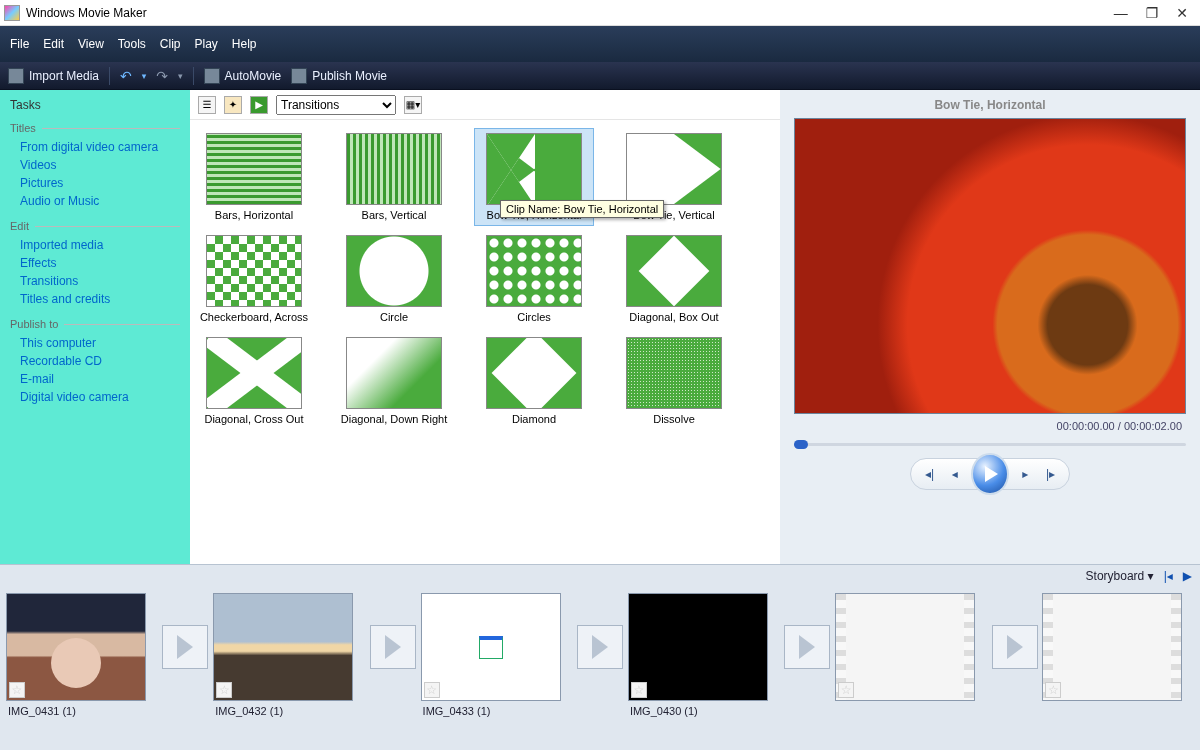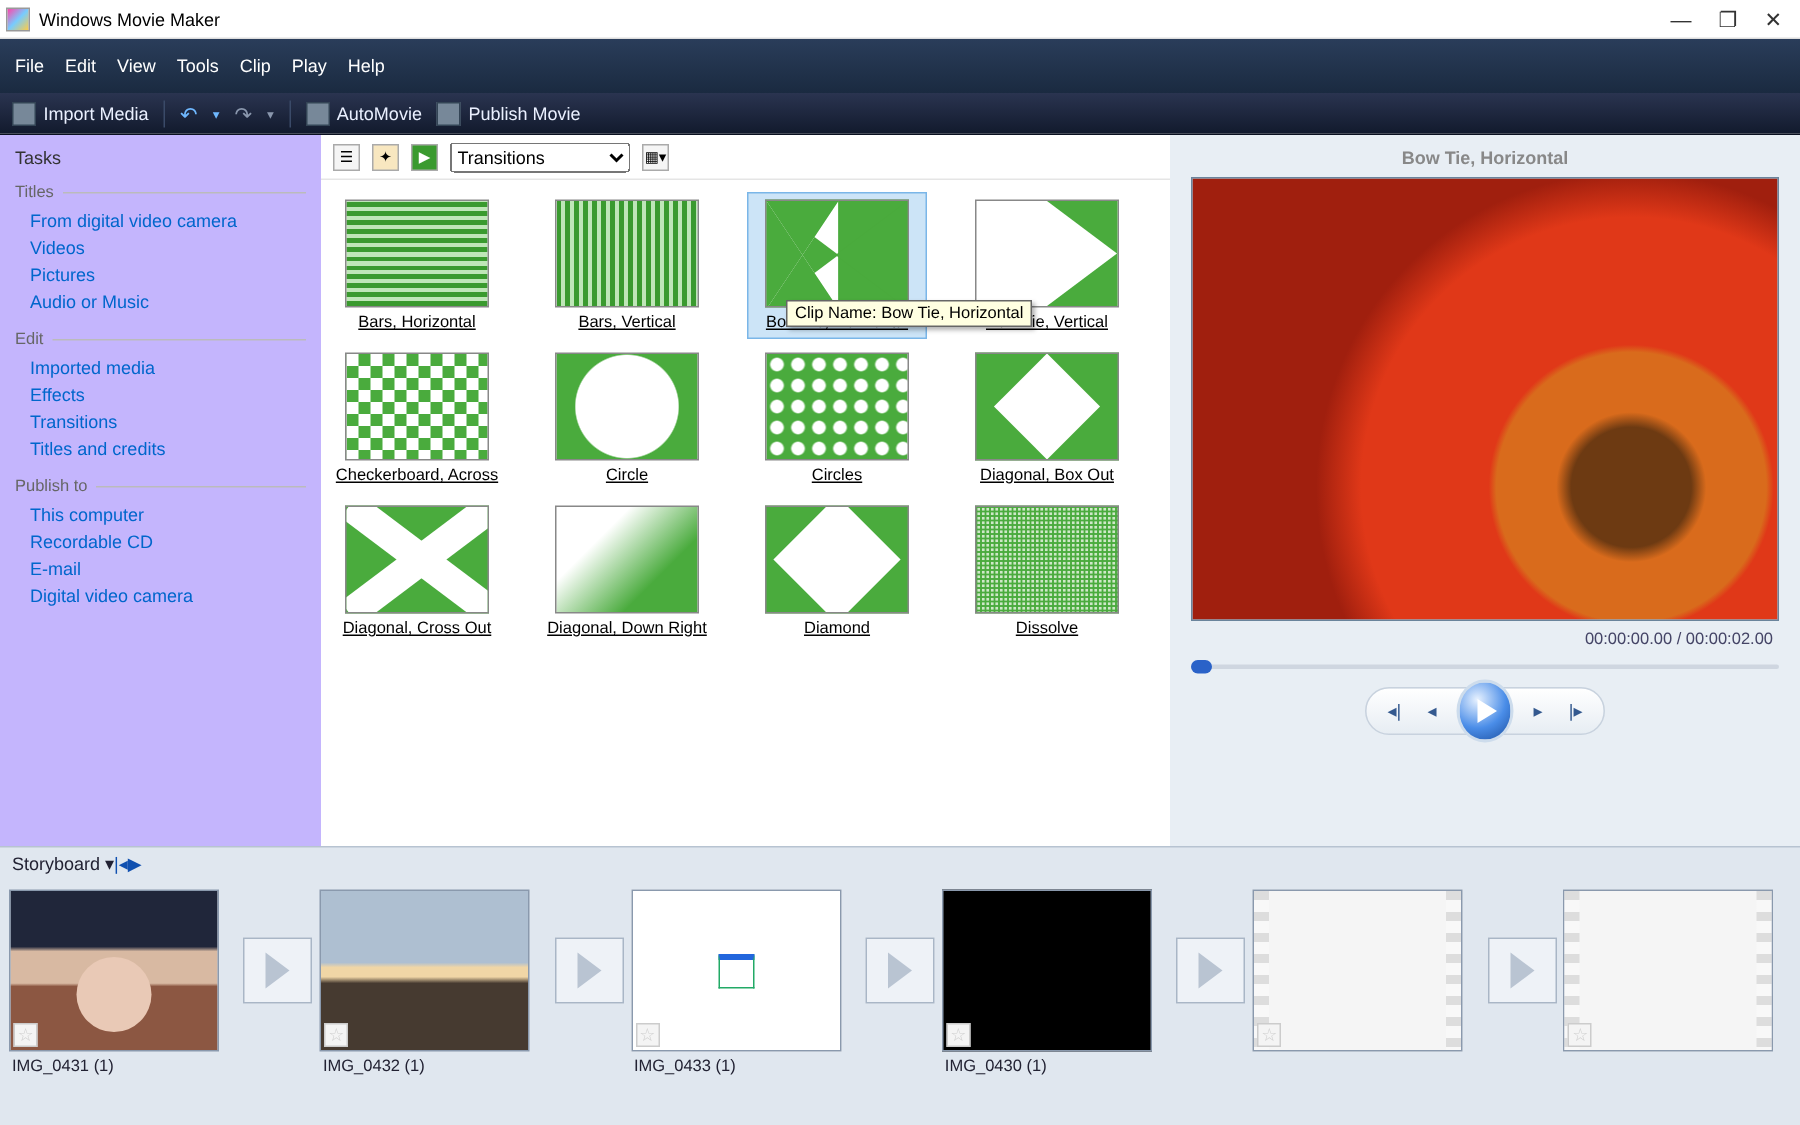--- a/index.html
+++ b/index.html
@@ -10,30 +10,30 @@
 .titlebar .win-btns { display:flex; gap: 18px; padding-right: 10px; }
 .titlebar .win-btns span { font-size: 14px; color:#333; cursor:pointer; }
 .menubar { height: 36px; background: linear-gradient(#2a3d5a,#1a2a40); display:flex; align-items:center; padding: 0 10px; gap: 14px; }
 .menubar span { color:#fff; font-size: 12px; cursor:pointer; }
 .toolbar { height: 28px; background: linear-gradient(#2a3450,#121a2d); display:flex; align-items:center; padding: 0 8px; gap:10px; border-bottom:1px solid #0a1020; }
 .toolbar .tbtn { display:flex; align-items:center; gap:5px; color:#eaf0ff; font-size:12px; cursor:pointer; }
 .toolbar .tbtn .ico { width:16px; height:16px; background:#789; border:1px solid #345; }
 .toolbar .sep { width:1px; height:18px; background:#3a4a68; }
 .toolbar .arrow-btn { color:#edf4ff; font-size:14px; cursor:pointer; }
 .main { display:flex; height: 474px; }
-.tasks { width: 214px; background:#c4b5fd; padding:8px 10px; font-size:12px; }
+.tasks { width: 190px; background:#5eead4; padding:8px 10px; font-size:12px; }
 .tasks h4 { font-size:12px; font-weight:normal; color:#333; margin-bottom:8px; }
 .tasks .group-label { color:#666; font-size:11px; margin:10px 0 4px; display:flex; align-items:center; gap:6px; }
 .tasks .group-label::after { content:""; flex:1; height:1px; background:#bbb; }
 .tasks a { display:block; color:#0066cc; text-decoration:none; padding:2px 0 2px 10px; cursor:pointer; }
 .collection { flex:1; background:#fff; display:flex; flex-direction:column; }
 .collection-bar { height:30px; display:flex; align-items:center; gap:8px; padding: 0 8px; border-bottom:1px solid #e5e5e5; }
 .collection-bar .sq { width:18px; height:18px; border:1px solid #aaa; background:#f5f5f5; cursor:pointer; display:flex; align-items:center; justify-content:center; font-size:10px; }
 .collection-bar select { font-size:12px; height:20px; width:120px; }
-.coll-scroll { flex:1; overflow-y:scroll; padding: 8px 4px; position:relative;text-decoration:underline; }
+.coll-scroll { flex:1; overflow-y:scroll; padding: 8px 4px; position:relative; }
 .coll-grid { display:flex; flex-wrap:wrap; gap: 4px 20px; align-content:flex-start; }
 .trans-item { width:120px; text-align:center; font-size:11px; cursor:pointer; padding:4px; border:1px solid transparent; }
 .trans-item.selected { background:#cce4f7; border:1px solid #7ab6e8; }
 .trans-item .thumb { width:96px; height:72px; margin:0 auto 4px; background:#4aab3d; border:1px solid #888; position:relative; overflow:hidden; }
 .trans-item .thumb.bars-h { background: repeating-linear-gradient(0deg,#3a9a2f 0 3px,#bfe6b8 3px 6px); }
 .trans-item .thumb.bars-v { background: repeating-linear-gradient(90deg,#3a9a2f 0 3px,#bfe6b8 3px 6px); }
 .trans-item .thumb.bowtie-h::before { content:""; position:absolute; inset:0; background:#fff; clip-path: polygon(0 0,50% 50%,0 100%,0 0,100% 0,50% 50%,100% 100%,100% 0); background:#fff; }
 .trans-item .thumb.bowtie-h { background:#4aab3d; }
 .thumb.bowtie-h { background:#fff; }
 .thumb.bowtie-h::after, .thumb.bowtie-h::before { content:""; position:absolute; width:0; height:0; border-top:36px solid transparent; border-bottom:36px solid transparent; }
@@ -62,21 +62,21 @@
 .preview-frame { width:392px; height:296px; border:1px solid #6a849c; background: radial-gradient(circle at 75% 70%, #6d3a12 0 40px, #d96b1c 50px 90px, #e03818 95px 180px, #a01f0e 210px); position:relative; overflow:hidden; }
 .preview-time { align-self:flex-end; font-size:11px; color:#446; margin:6px 4px; }
 .preview-seek { width:100%; height:8px; position:relative; margin:2px 0 10px; }
 .preview-seek .track { position:absolute; left:0; right:0; top:3px; height:3px; background:#cfd6e0; border-radius:2px; }
 .preview-seek .knob { position:absolute; left:0; top:0; width:14px; height:9px; background:#2a62c8; border-radius:5px; }
 .preview-ctrls { display:flex; align-items:center; gap:4px; justify-content:center; width:100%; position:relative; background:linear-gradient(#fff,#e7edf3); border:1px solid #c8d2de; border-radius:18px; padding:3px 8px; width:160px; }
 .pc-btn { width:24px; height:24px; display:flex; align-items:center; justify-content:center; cursor:pointer; color:#34598f; font-size:12px; }
 .pc-play { width:42px; height:42px; border-radius:50%; background: radial-gradient(circle at 35% 30%, #e8f2ff, #4a8de8 55%, #1b4e9e); border:2px solid #cddcec; display:flex; align-items:center; justify-content:center; margin:-10px 2px; cursor:pointer; }
 .pc-play::after { content:""; border-left:13px solid #fff; border-top:8px solid transparent; border-bottom:8px solid transparent; margin-left:3px; }
 .storyboard-wrap { height:208px; background:#e0e7ef; border-top:1px solid #b7c3d1; display:flex; flex-direction:column; }
-.sb-head { height:22px; display:flex; align-items:center; padding:0 8px; font-size:12px; color:#223; }
+.sb-head { height:22px; display:flex; align-items:center; gap:10px; padding:0 8px; font-size:12px; color:#223;justify-content:flex-end; }
 .sb-head .nav { color:#1050b0; cursor:pointer; }
 .sb-track { flex:1; display:flex; align-items:flex-start; padding:6px 6px; gap:0; overflow:hidden; }
 .sb-clip { width:150px; margin-right:2px; }
 .sb-clip .frame { width:140px; height:108px; border:1px solid #8a99ad; background:#fff; display:flex; align-items:center; justify-content:center; position:relative; }
 .sb-clip .frame.photo1 { background:linear-gradient(180deg,#20263a 0 35%,#d8b9a2 38% 58%,#8c5742 60%); }
 .sb-clip .frame.photo1::after{ content:""; position:absolute; width:50px; height:50px; border-radius:50%; background:#e9c9b6; bottom:12px; left:44px; }
 .sb-clip .frame.photo2 { background:linear-gradient(180deg,#aebfd1 0 45%,#f0d6a6 48% 54%,#463a30 58%); }
 .sb-clip .frame.photo3 { background:#fff; }
 .sb-clip .frame.photo3::after { content:""; width:22px; height:18px; background:#fff; border:1px solid #2a6; border-top:4px solid #26d; }
 .sb-clip .frame.photo4 { background:#000; }

